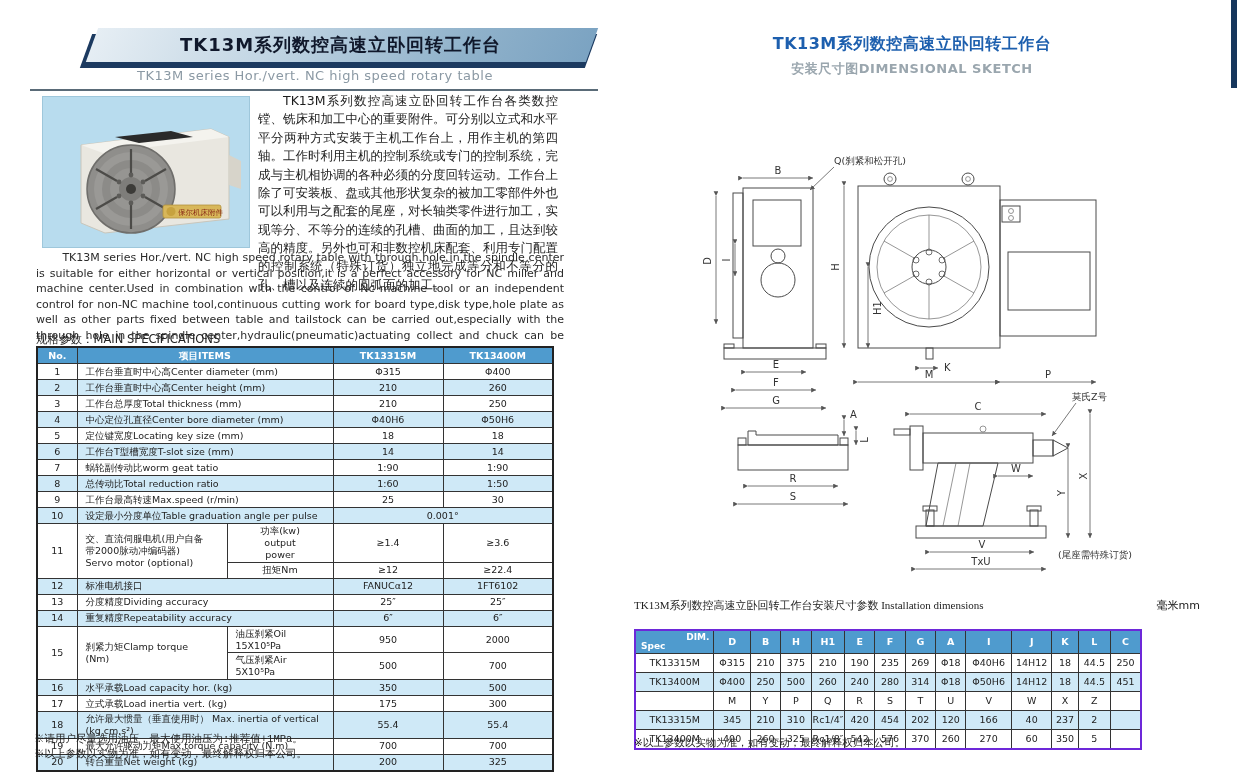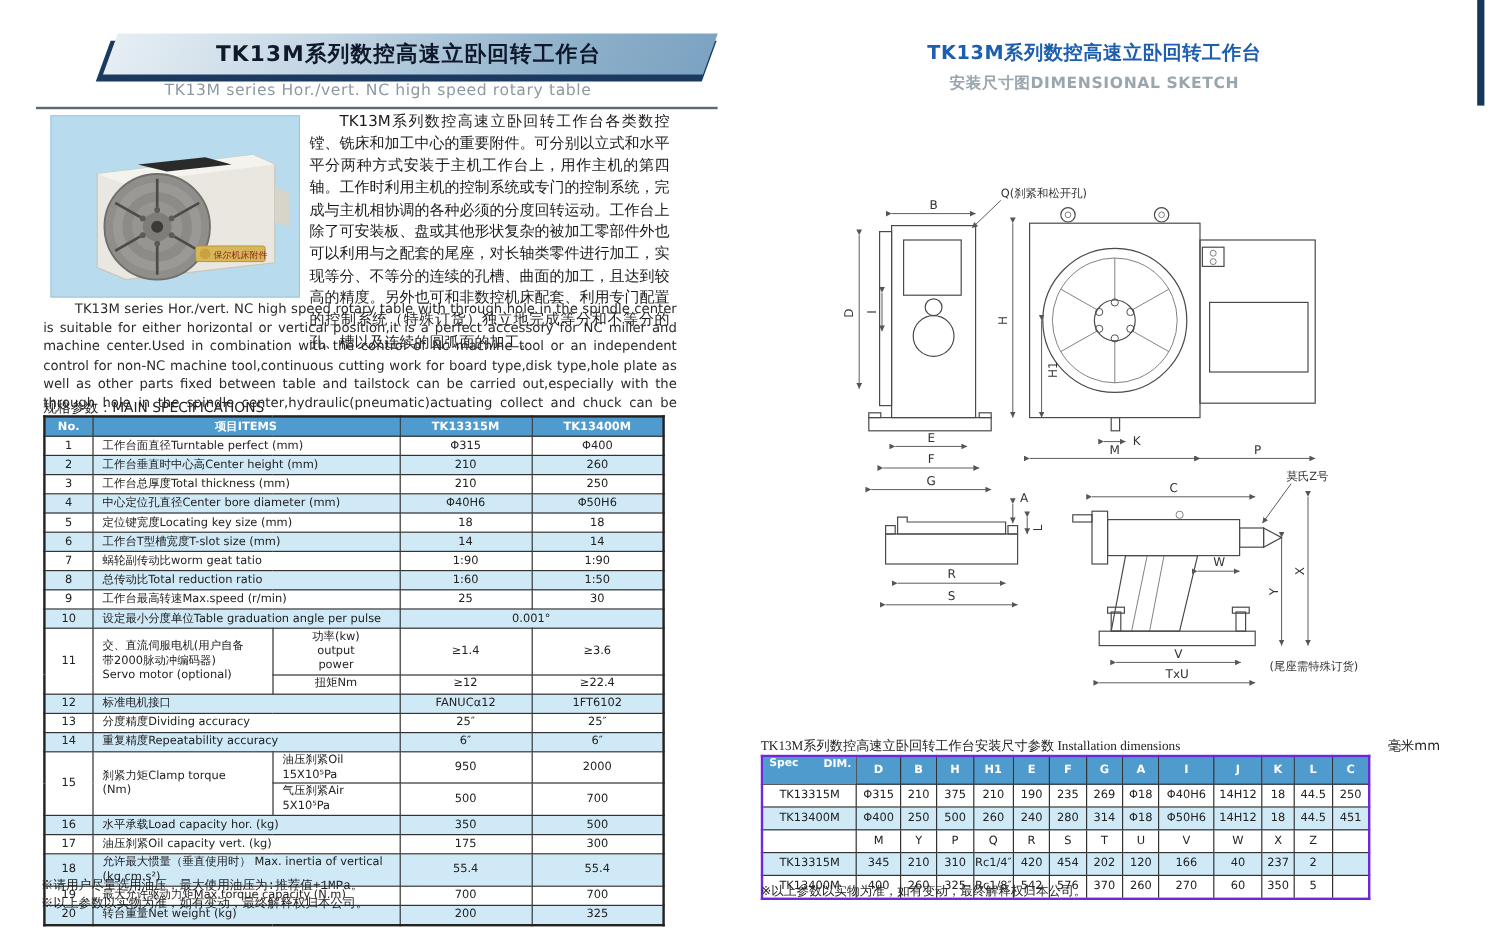--- a/index.html
+++ b/index.html
@@ -40,30 +40,30 @@
   .left-notes{position:absolute;left:4px;top:712px;font-size:10.5px;color:#222;line-height:1.45;font-family:Liberation Mono, monospace;}
   
   #right-col{position:absolute;left:632px;top:20px;width:578px;}
   .right-title{position:absolute;left:0;top:14px;width:560px;text-align:center;
     font-size:16px;font-weight:bold;color:#1d5fae;letter-spacing:.5px;}
   .right-subtitle{position:absolute;left:0;top:40px;width:560px;text-align:center;
     font-size:13px;font-weight:bold;color:#9aa6ae;letter-spacing:.5px;}
   .sketch-wrap{position:absolute;left:6px;top:128px;width:560px;height:446px;}
   .dims-caption{position:absolute;left:2px;top:578px;width:566px;display:flex;justify-content:space-between;align-items:baseline;}
   .dims-caption .cap{font-size:11px;color:#222;font-family:Liberation Serif, serif;}
-  .dims-caption .unit{font-size:11px;color:#222;margin-top:16px;}
+  .dims-caption .unit{font-size:11px;color:#222;}
   .dims-table-wrap{position:absolute;left:2px;top:595px;}
   .dims-table{width:508px;table-layout:fixed;font-size:9.5px;border:2px solid #6d28d9;margin-top:14px;}
   .dims-table td,.dims-table th{border:1px solid #333;padding:2px 1px;text-align:center;line-height:1.2;height:14px;}
   .dims-table th{background:#4f9bce;color:#fff;font-weight:bold;}
   .dims-table tr.shade td{background:#cfe9f7;}
   .corner-cell{position:relative;padding:0!important;height:22px!important;
     background:#4f9bce linear-gradient(to bottom right,transparent 48.8%,#ffffff 48.8%,#ffffff 51.2%,transparent 51.2%);}
   .corner-top{position:absolute;top:1px;right:4px;color:#fff;font-size:9px;}
-  .corner-bottom{position:absolute;bottom:11px;left:5px;color:#fff;font-size:9px;text-align:center;}
+  .corner-bottom{position:absolute;bottom:1px;left:5px;color:#fff;font-size:9px;text-align:center;}
   .right-note{position:absolute;left:2px;top:716px;font-size:10.5px;color:#222;}
   .edge-bar{position:absolute;left:1231px;top:0;width:6px;height:88px;background:#16365c;}
   
   .ln{fill:none;stroke:#4a4a4a;stroke-width:1;}
   .thin{fill:none;stroke:#6a6a6a;stroke-width:.7;}
   .dim{fill:none;stroke:#555;stroke-width:.8;marker-start:url(#ah);marker-end:url(#ah);}
   .lead{fill:none;stroke:#555;stroke-width:.8;marker-end:url(#ah);}
   .lbl{font-size:10px;fill:#333;}
   .lblc{font-size:9.5px;fill:#333;}
 </style>
@@ -140,21 +140,21 @@
         <tr>
           <th>No.</th>
           <th colspan="2">项目ITEMS</th>
           <th>TK13315M</th>
           <th>TK13400M</th>
         </tr>
       </thead>
       <tbody id="main-tbody">
           <tr>
             <td class="c">1</td>
-            <td class="item" colspan="2">工作台面直径Turntable perfect (mm)</td>
+            <td class="item" colspan="2">工作台垂直时中心高Center diameter (mm)</td>
             <td class="c">Φ315</td>
             <td class="c">Φ400</td>
           </tr>
           <tr class="shade">
             <td class="c">2</td>
             <td class="item" colspan="2">工作台垂直时中心高Center height (mm)</td>
             <td class="c">210</td>
             <td class="c">260</td>
           </tr>
           <tr>
@@ -254,21 +254,21 @@
             <td class="c">700</td>
           </tr>
           <tr class="shade">
             <td class="c">16</td>
             <td class="item" colspan="2">水平承载Load capacity hor. (kg)</td>
             <td class="c">350</td>
             <td class="c">500</td>
           </tr>
           <tr>
             <td class="c">17</td>
-            <td class="item" colspan="2">油压刹紧Oil capacity vert. (kg)</td>
+            <td class="item" colspan="2">立式承载Load inertia vert. (kg)</td>
             <td class="c">175</td>
             <td class="c">300</td>
           </tr>
           <tr class="shade">
             <td class="c">18</td>
             <td class="item" colspan="2">允许最大惯量（垂直使用时）
 Max. inertia of vertical (kg.cm.s²)</td>
             <td class="c">55.4</td>
             <td class="c">55.4</td>
           </tr>

